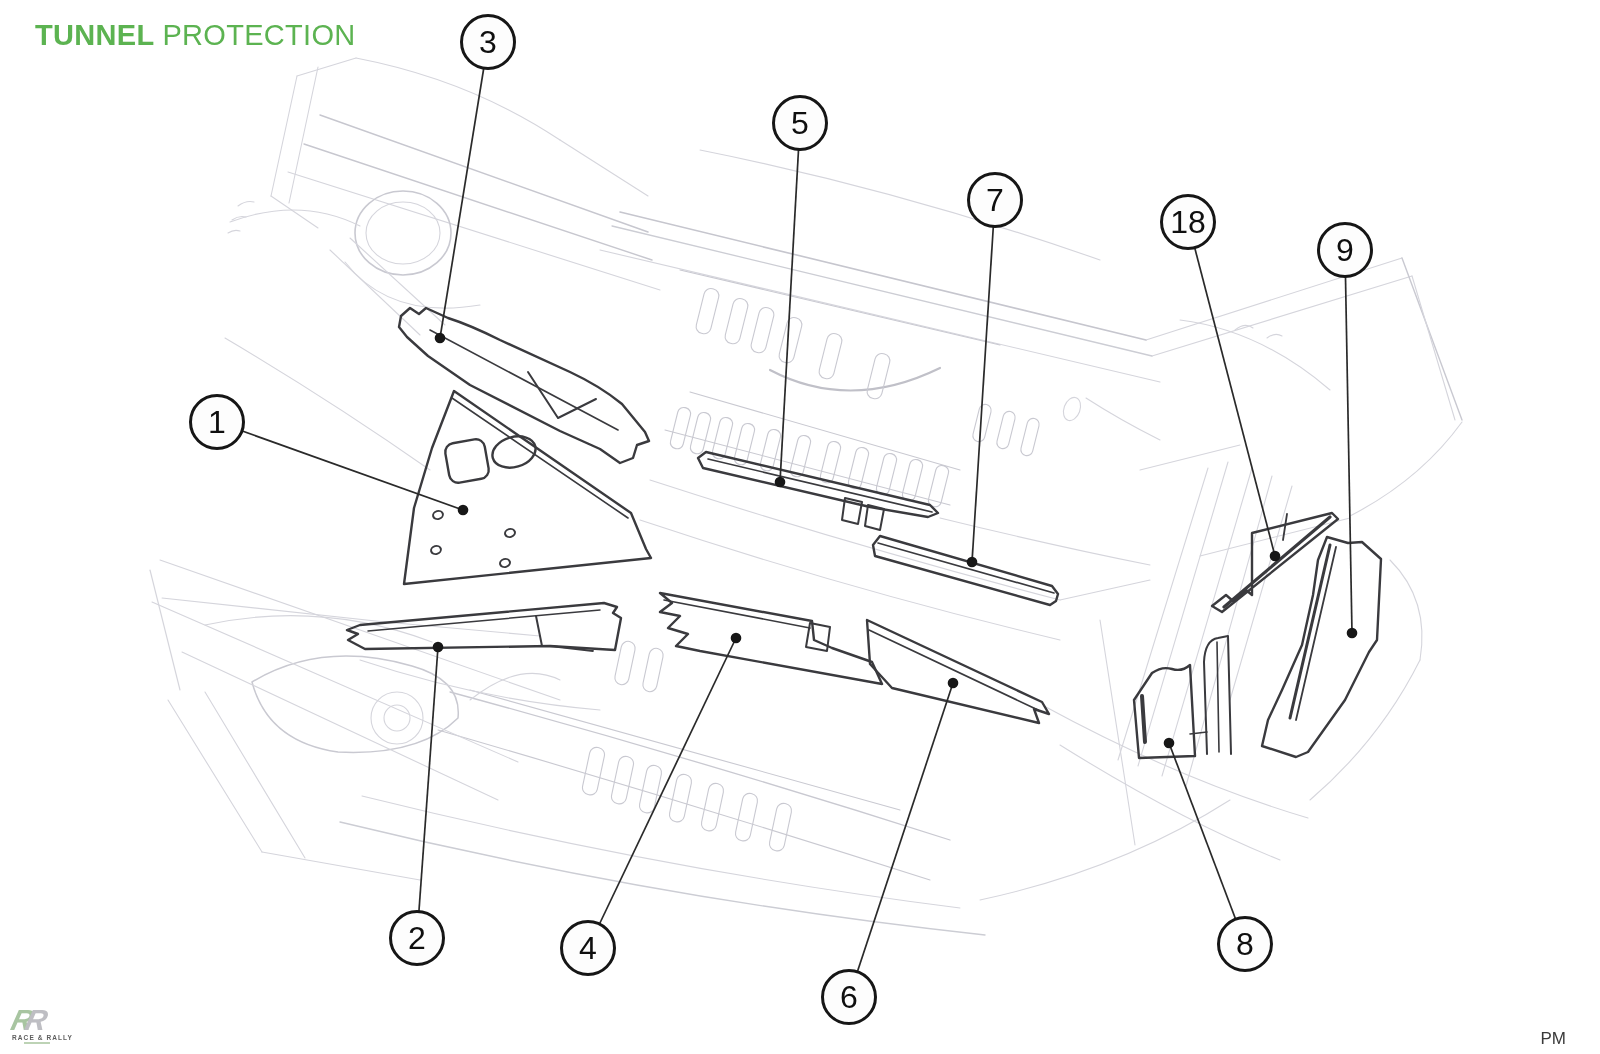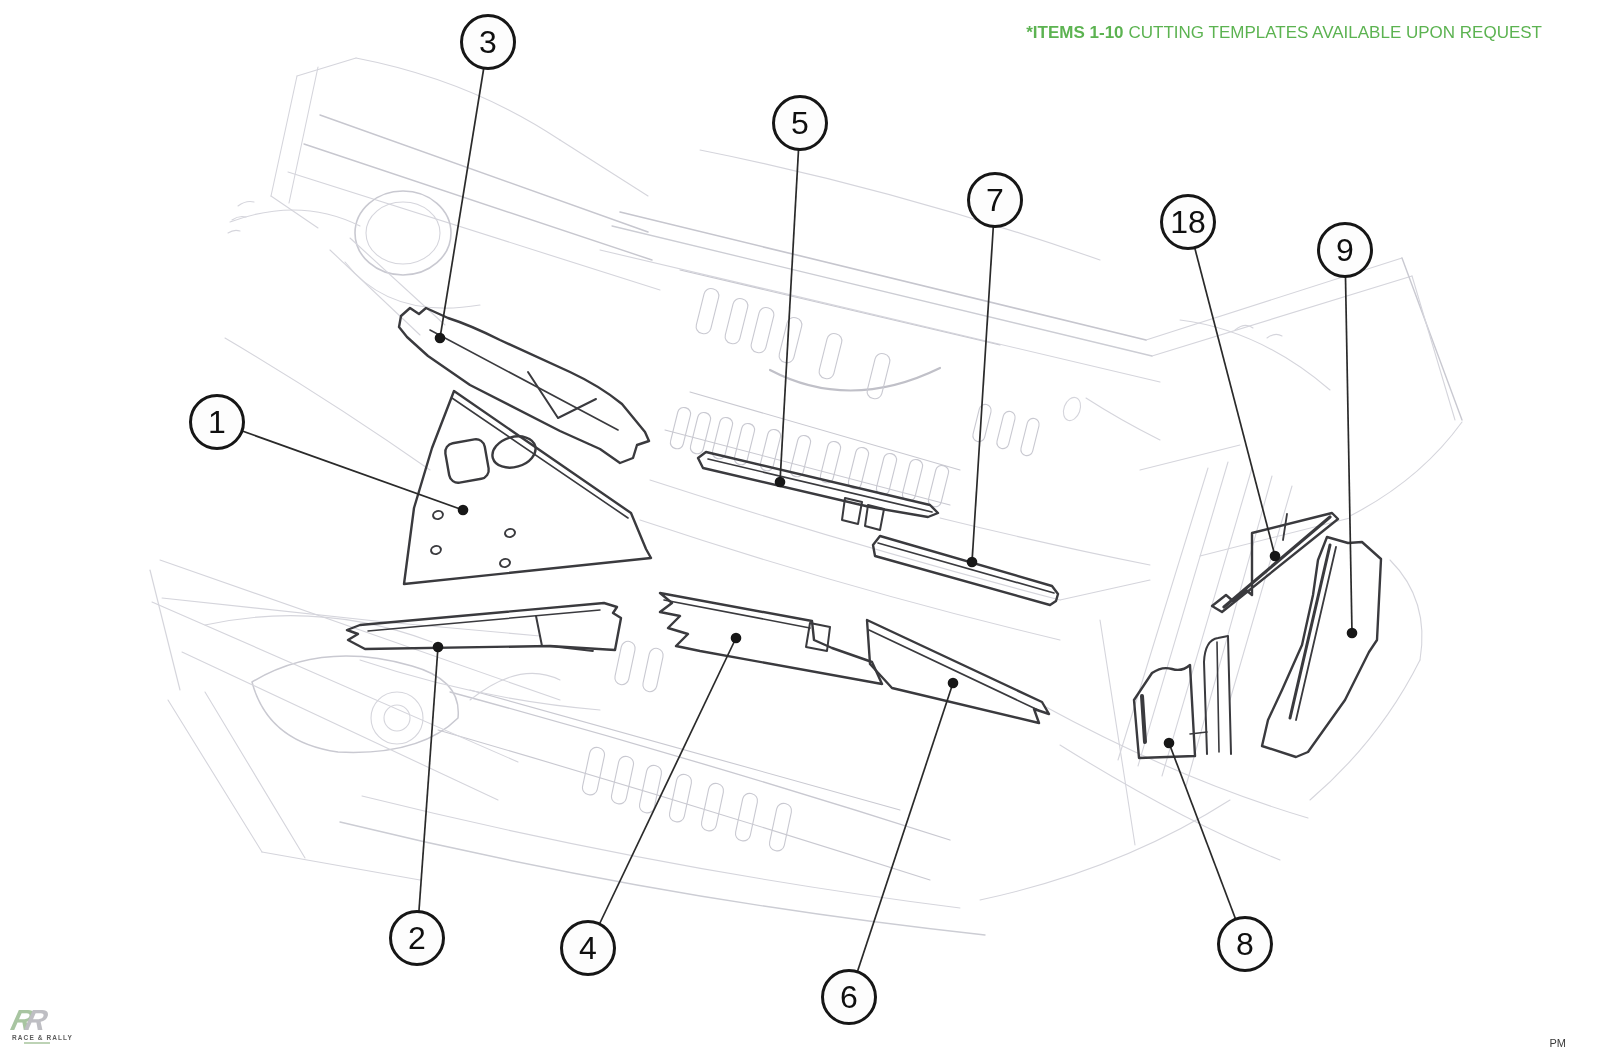--- a/index.html
+++ b/index.html
@@ -8,21 +8,21 @@
     font-family:"Liberation Sans", sans-serif;
   }
   
   .title{position:absolute;left:35px;top:19px;font-size:29px;letter-spacing:.3px;color:#5cb351;white-space:nowrap;}
   .title .t-bold{font-weight:bold;}
   .title .t-reg{font-weight:400;margin-left:8px;}
   .note{position:absolute;top:23px;right:58px;font-size:17px;color:#5cb351;white-space:nowrap;}
   .note .n-bold{font-weight:bold;}
   .note .n-reg{margin-left:5px;}
   
-  .initials{position:absolute;right:34px;bottom:5px;font-size:11px;color:#3a3a3a;}
+  .initials{position:absolute;right:34px;bottom:5px;font-size:17px;color:#3a3a3a;}
   .logo{position:absolute;left:12px;top:1006px;width:70px;opacity:.9;}
   .logo-rr{display:flex;align-items:flex-end;height:26px;}
   .logo-r{font-weight:bold;font-style:italic;font-size:29px;line-height:24px;transform:skewX(-14deg);}
   .logo-r.g{color:#9fbf97;}
   .logo-r.s{color:#b7b7bd;margin-left:-7px;}
   .logo-caption{font-size:6.5px;letter-spacing:1.1px;color:#4c4c4c;font-weight:bold;margin-top:2px;white-space:nowrap;}
   .logo-subline{width:26px;height:2px;background:#b6cfae;margin:1px 0 0 12px;}
   
   .callout{
     position:absolute;width:56px;height:56px;margin-left:-28px;margin-top:-28px;
@@ -285,22 +285,22 @@
   <div class="callout c8">
       <span>8</span>
     </div>
   <div class="callout c9">
       <span>9</span>
     </div>
   <div class="callout c10">
       <span>18</span>
     </div>
 
-  <div class="note">
-    <span class="n-bold">*ITEMS 1-10</span><span class="n-reg">CUTTING TEMPLATES AVAILABLE UPON REQUEST</span>
+  <div class="title">
+    <span class="t-bold">TUNNEL</span><span class="t-reg">PROTECTION</span>
   </div>
 
   <div class="logo">
     <div class="logo-rr">
       <span class="logo-r g">R</span>
       <span class="logo-r s">R</span>
     </div>
     <div class="logo-caption">RACE &amp; RALLY</div>
     <div class="logo-subline"></div>
   </div>

